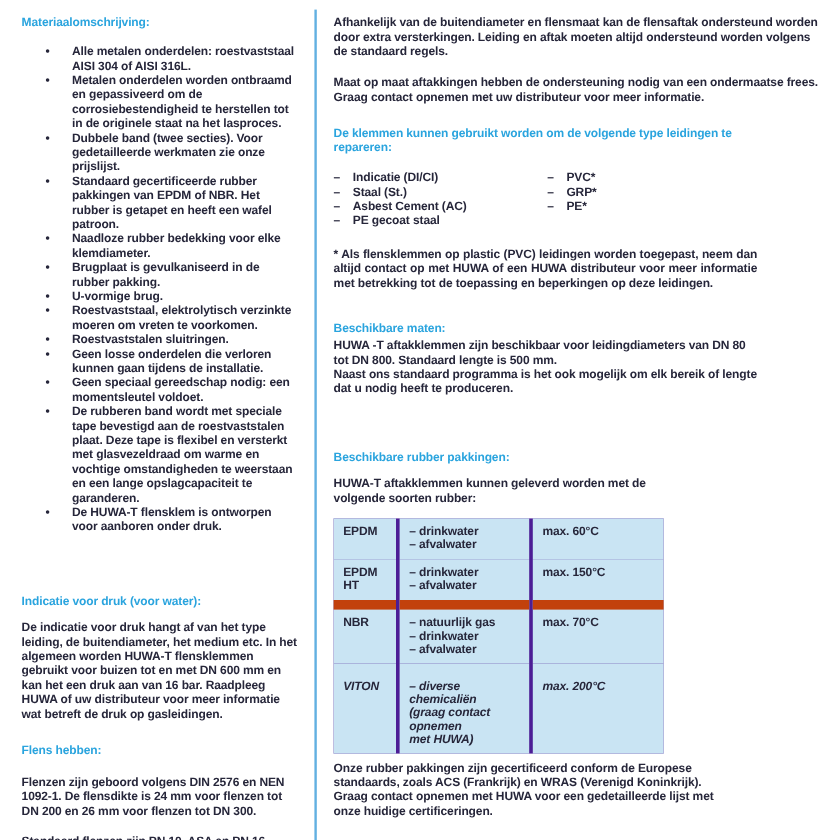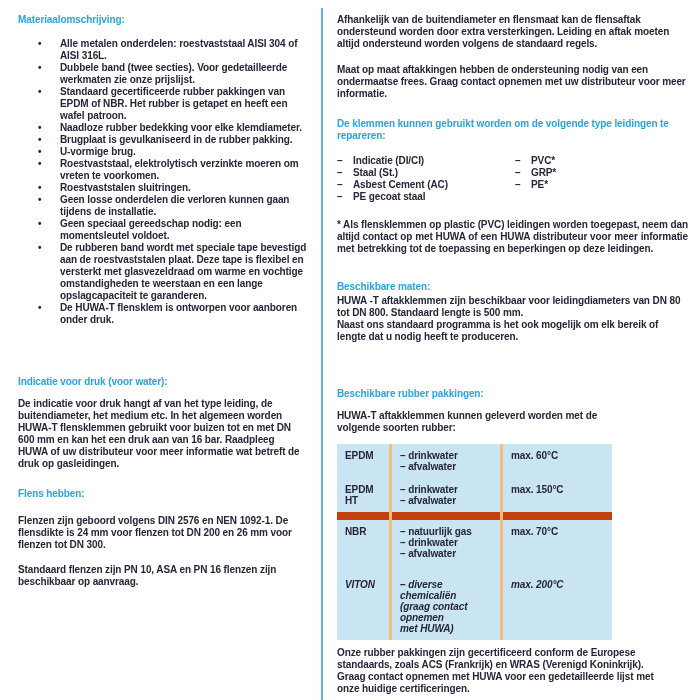--- a/index.html
+++ b/index.html
@@ -12,21 +12,21 @@
     overflow: hidden;
     display: flex;
     font-family: "Liberation Sans", "DejaVu Sans", sans-serif;
     font-weight: bold;
     font-size: 10px;
     line-height: 12px;
     letter-spacing: -0.1px;
     color: #26263a;
   }
   .col-left {
-    width: 321px;
+    width: 262px;
     padding: 14px 14px 0 18px;
     flex-shrink: 0;
   }
   .divider {
     width: 2px;
     background: #62b0e1;
     margin-top: 8px;
     flex-shrink: 0;
   }
   .col-right {
@@ -78,21 +78,21 @@
   .h-sizes { margin-top: 26px; }
   .p-sizes { margin-top: 2px; max-width: 353px; white-space: pre-line; }
   .h-rubber { margin-top: 45px; }
   .p-rubber-intro { margin-top: 10px; max-width: 300px; }
   .rubber-table {
     margin-top: 10px;
     width: 275px;
     display: grid;
     grid-template-columns: 52px 108px 1fr;
     column-gap: 3px;
-    background: #fdba74;
+    background: #4c1d95;
     line-height: 11px;
   }
   .rubber-table .cell {
     background: #c9e4f3;
     padding: 6px 6px 6px 8px;
   }
   .rubber-table .apps { white-space: pre-line; }
   .rubber-table .row3 { border-top: 8px solid #c2410c; }
   .rubber-table .row4 { padding-top: 14px; font-style: italic; }
   .p-cert { margin-top: 7px; max-width: 330px; white-space: pre-line; }
@@ -100,20 +100,21 @@
 </head>
 <body>
 
 <div class="page">
 
   <div class="col-left">
     <div class="heading">Materiaalomschrijving:</div>
 
     <div class="bullet-list">
       <div class="bullet-item">Alle metalen onderdelen: roestvaststaal AISI 304 of AISI 316L.</div>
+      <div class="bullet-item">Metalen onderdelen worden ontbraamd en gepassiveerd om de corrosiebestendigheid te herstellen tot in de originele staat na het lasproces.</div>
       <div class="bullet-item">Dubbele band (twee secties). Voor gedetailleerde werkmaten zie onze prijslijst.</div>
       <div class="bullet-item">Standaard gecertificeerde rubber pakkingen van EPDM of NBR. Het rubber is getapet en heeft een wafel patroon.</div>
       <div class="bullet-item">Naadloze rubber bedekking voor elke klemdiameter.</div>
       <div class="bullet-item">Brugplaat is gevulkaniseerd in de rubber pakking.</div>
       <div class="bullet-item">U-vormige brug.</div>
       <div class="bullet-item">Roestvaststaal, elektrolytisch verzinkte moeren om vreten te voorkomen.</div>
       <div class="bullet-item">Roestvaststalen sluitringen.</div>
       <div class="bullet-item">Geen losse onderdelen die verloren kunnen gaan tijdens de installatie.</div>
       <div class="bullet-item">Geen speciaal gereedschap nodig: een momentsleutel voldoet.</div>
       <div class="bullet-item">De rubberen band wordt met speciale tape bevestigd aan de roestvaststalen plaat. Deze tape is flexibel en versterkt met glasvezeldraad om warme en vochtige omstandigheden te weerstaan en een lange opslagcapaciteit te garanderen.</div>

